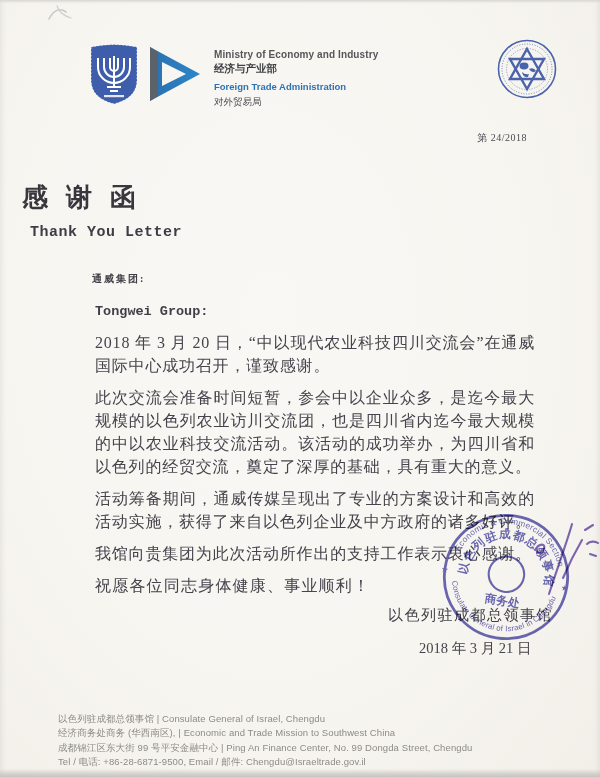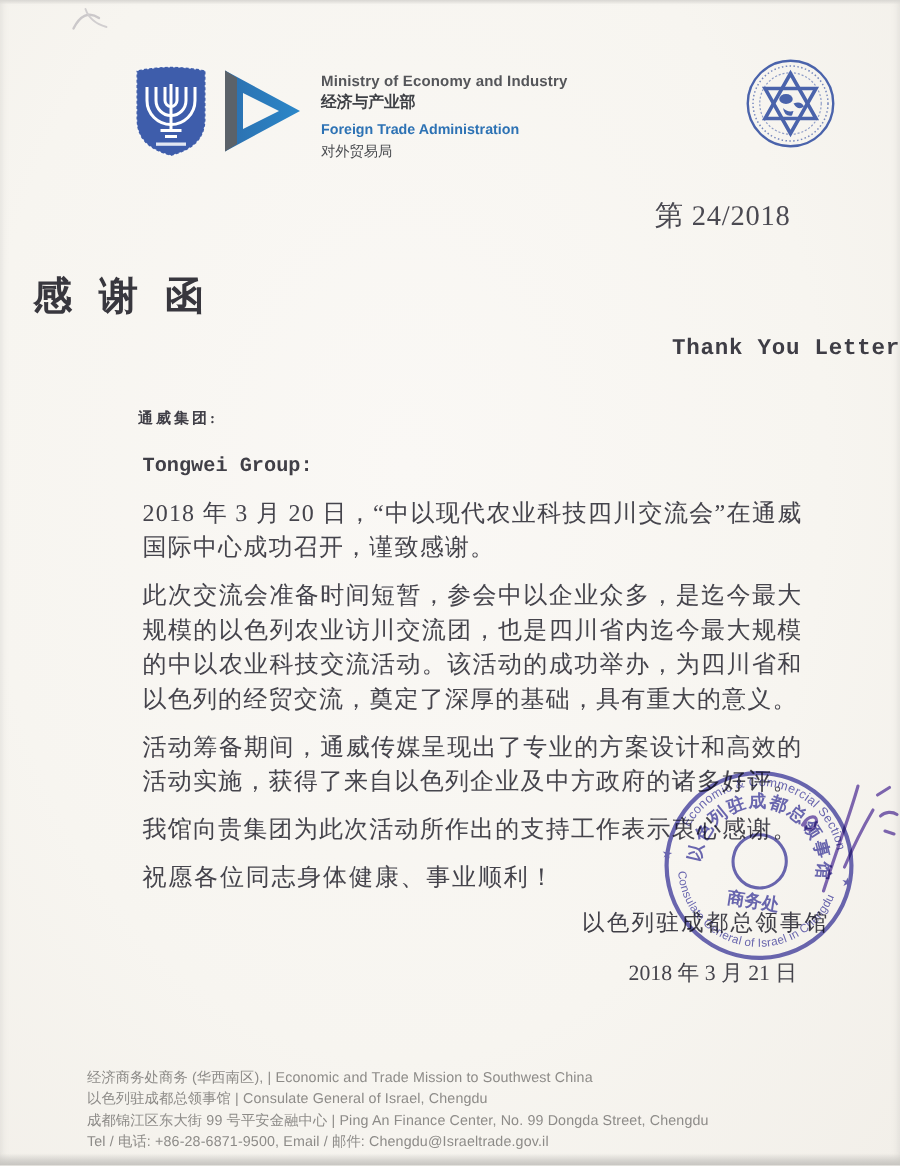--- a/index.html
+++ b/index.html
@@ -22,25 +22,25 @@
   .letterhead{position:absolute;top:42px;left:88px;display:flex;align-items:flex-start;}
   .emblem{display:block;}
   .fta-logo{display:block;margin-left:6px;margin-top:2px;}
   .ministry-text{margin-left:10px;padding-top:6px;font-family:"Liberation Sans","DejaVu Sans",sans-serif;line-height:1.32;}
   .m-en{font-size:10px;font-weight:bold;color:#55565a;letter-spacing:.1px;}
   .m-zh{font-size:10.5px;font-weight:bold;color:#3e4045;margin-top:1px;}
   .f-en{font-size:9.5px;font-weight:bold;color:#2d72b4;margin-top:5px;}
   .f-zh{font-size:9.5px;color:#494b4f;margin-top:2px;}
   .seal{position:absolute;top:38px;right:42px;opacity:.92;}
 
-  .ref{position:absolute;top:131px;right:73px;font-size:19px;color:#4b4a52;letter-spacing:.5px;margin-left:10px;}
+  .ref{position:absolute;top:131px;right:73px;font-size:10px;color:#4b4a52;letter-spacing:.5px;margin-left:10px;}
 
   .title-zh{position:absolute;top:180px;left:0;right:0;text-align:left;
     font-size:26px;font-weight:bold;color:#38373e;letter-spacing:18px;text-indent:22px;}
-  .title-en{position:absolute;top:224px;left:0;right:0;text-align:right;
+  .title-en{position:absolute;top:224px;left:0;right:0;text-align:left;
     font-family:"Liberation Mono","DejaVu Sans Mono",monospace;
     font-size:15px;font-weight:600;color:#3e3d45;letter-spacing:.5px;text-indent:30px;}
 
   .recipient-zh{position:absolute;top:272px;left:92px;font-size:10px;font-weight:600;letter-spacing:2px;color:#403f47;}
   .recipient-en{position:absolute;top:304px;left:95px;
     font-family:Liberation Mono, monospace;font-size:13.5px;font-weight:600;color:#403f47;}
 
   .body-text{position:absolute;top:331px;left:95px;width:440px;}
   .body-text p{margin:0 0 9px 0;font-size:16px;line-height:23px;letter-spacing:.8px;
     text-align:justify;color:#45444c;}
@@ -163,20 +163,20 @@
       <path d="M45,10 C40,28 31,52 22,80"></path>
       <path d="M55,26 C48,38 42,50 36,64"></path>
       <path d="M8,36 c4,-7 11,-7 9,-1 c-2,6 -9,5 -7,-1"></path>
       <path d="M58,16 l8,-5"></path>
       <path d="M60,30 c3,-3 8,-3 11,-1"></path>
       <path d="M63,40 l6,2"></path>
     </g>
   </svg>
 
   <div class="footer">
+    <div>以色列驻成都总领事馆 | Consulate General of Israel, Chengdu</div>
     <div>经济商务处商务 (华西南区), | Economic and Trade Mission to Southwest China</div>
-    <div>以色列驻成都总领事馆 | Consulate General of Israel, Chengdu</div>
     <div>成都锦江区东大街 99 号平安金融中心 | Ping An Finance Center, No. 99 Dongda Street, Chengdu</div>
     <div>Tel / 电话: +86-28-6871-9500, Email / 邮件: Chengdu@Israeltrade.gov.il</div>
   </div>
 
   <div class="scan-bottom"></div>
 </div>
 
 </body></html>

